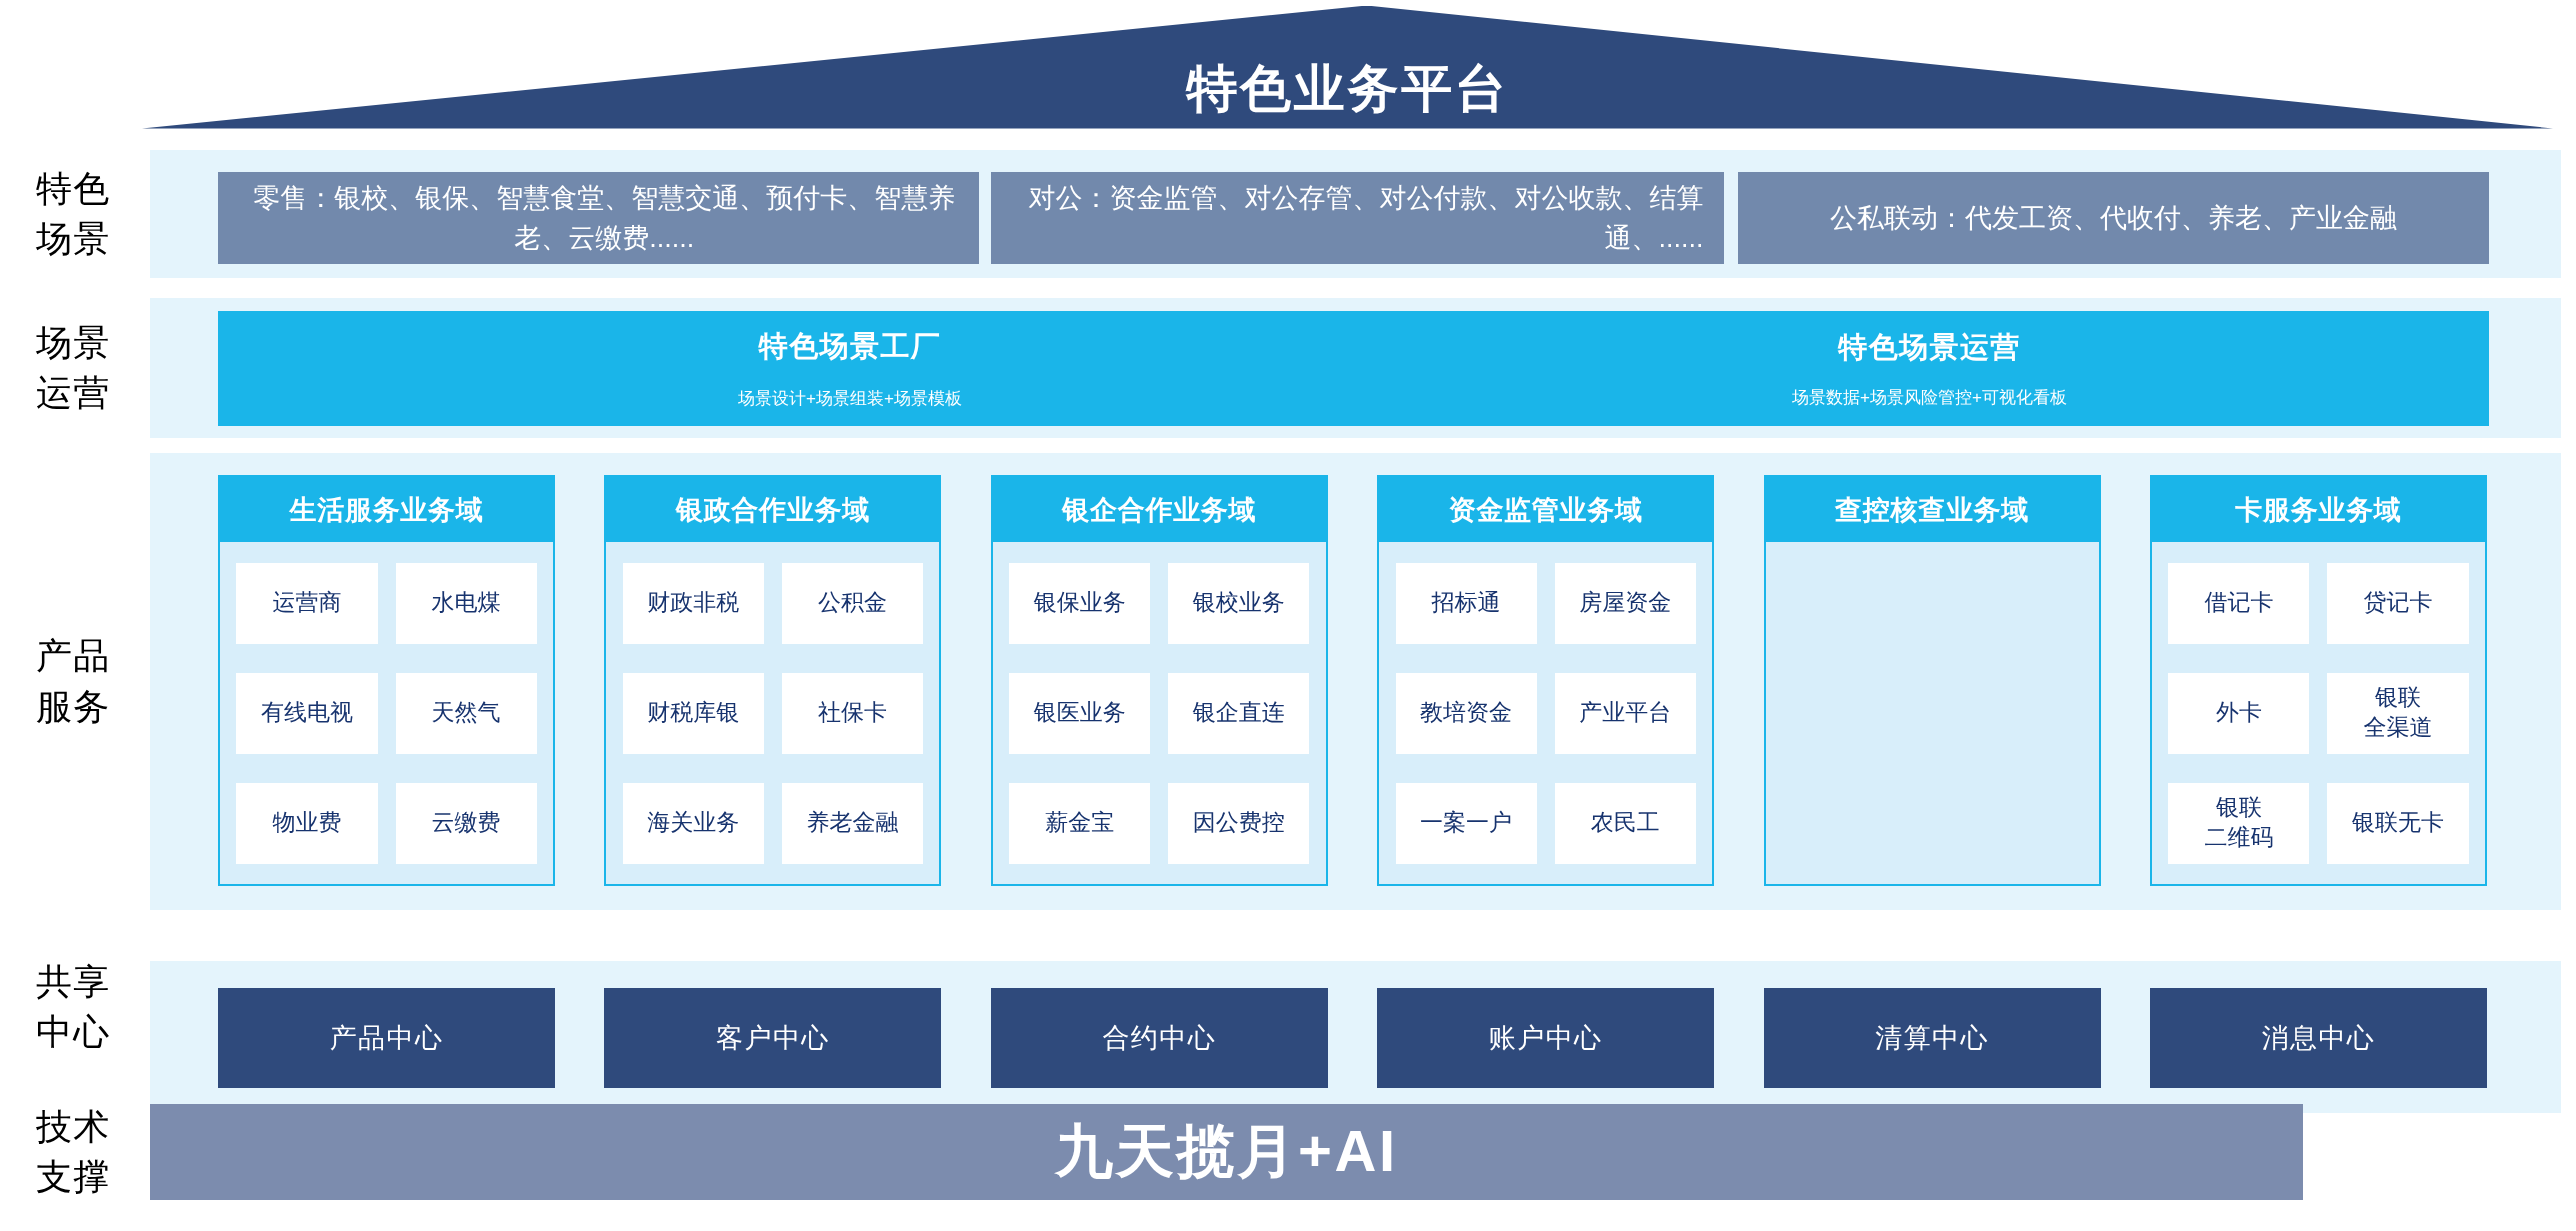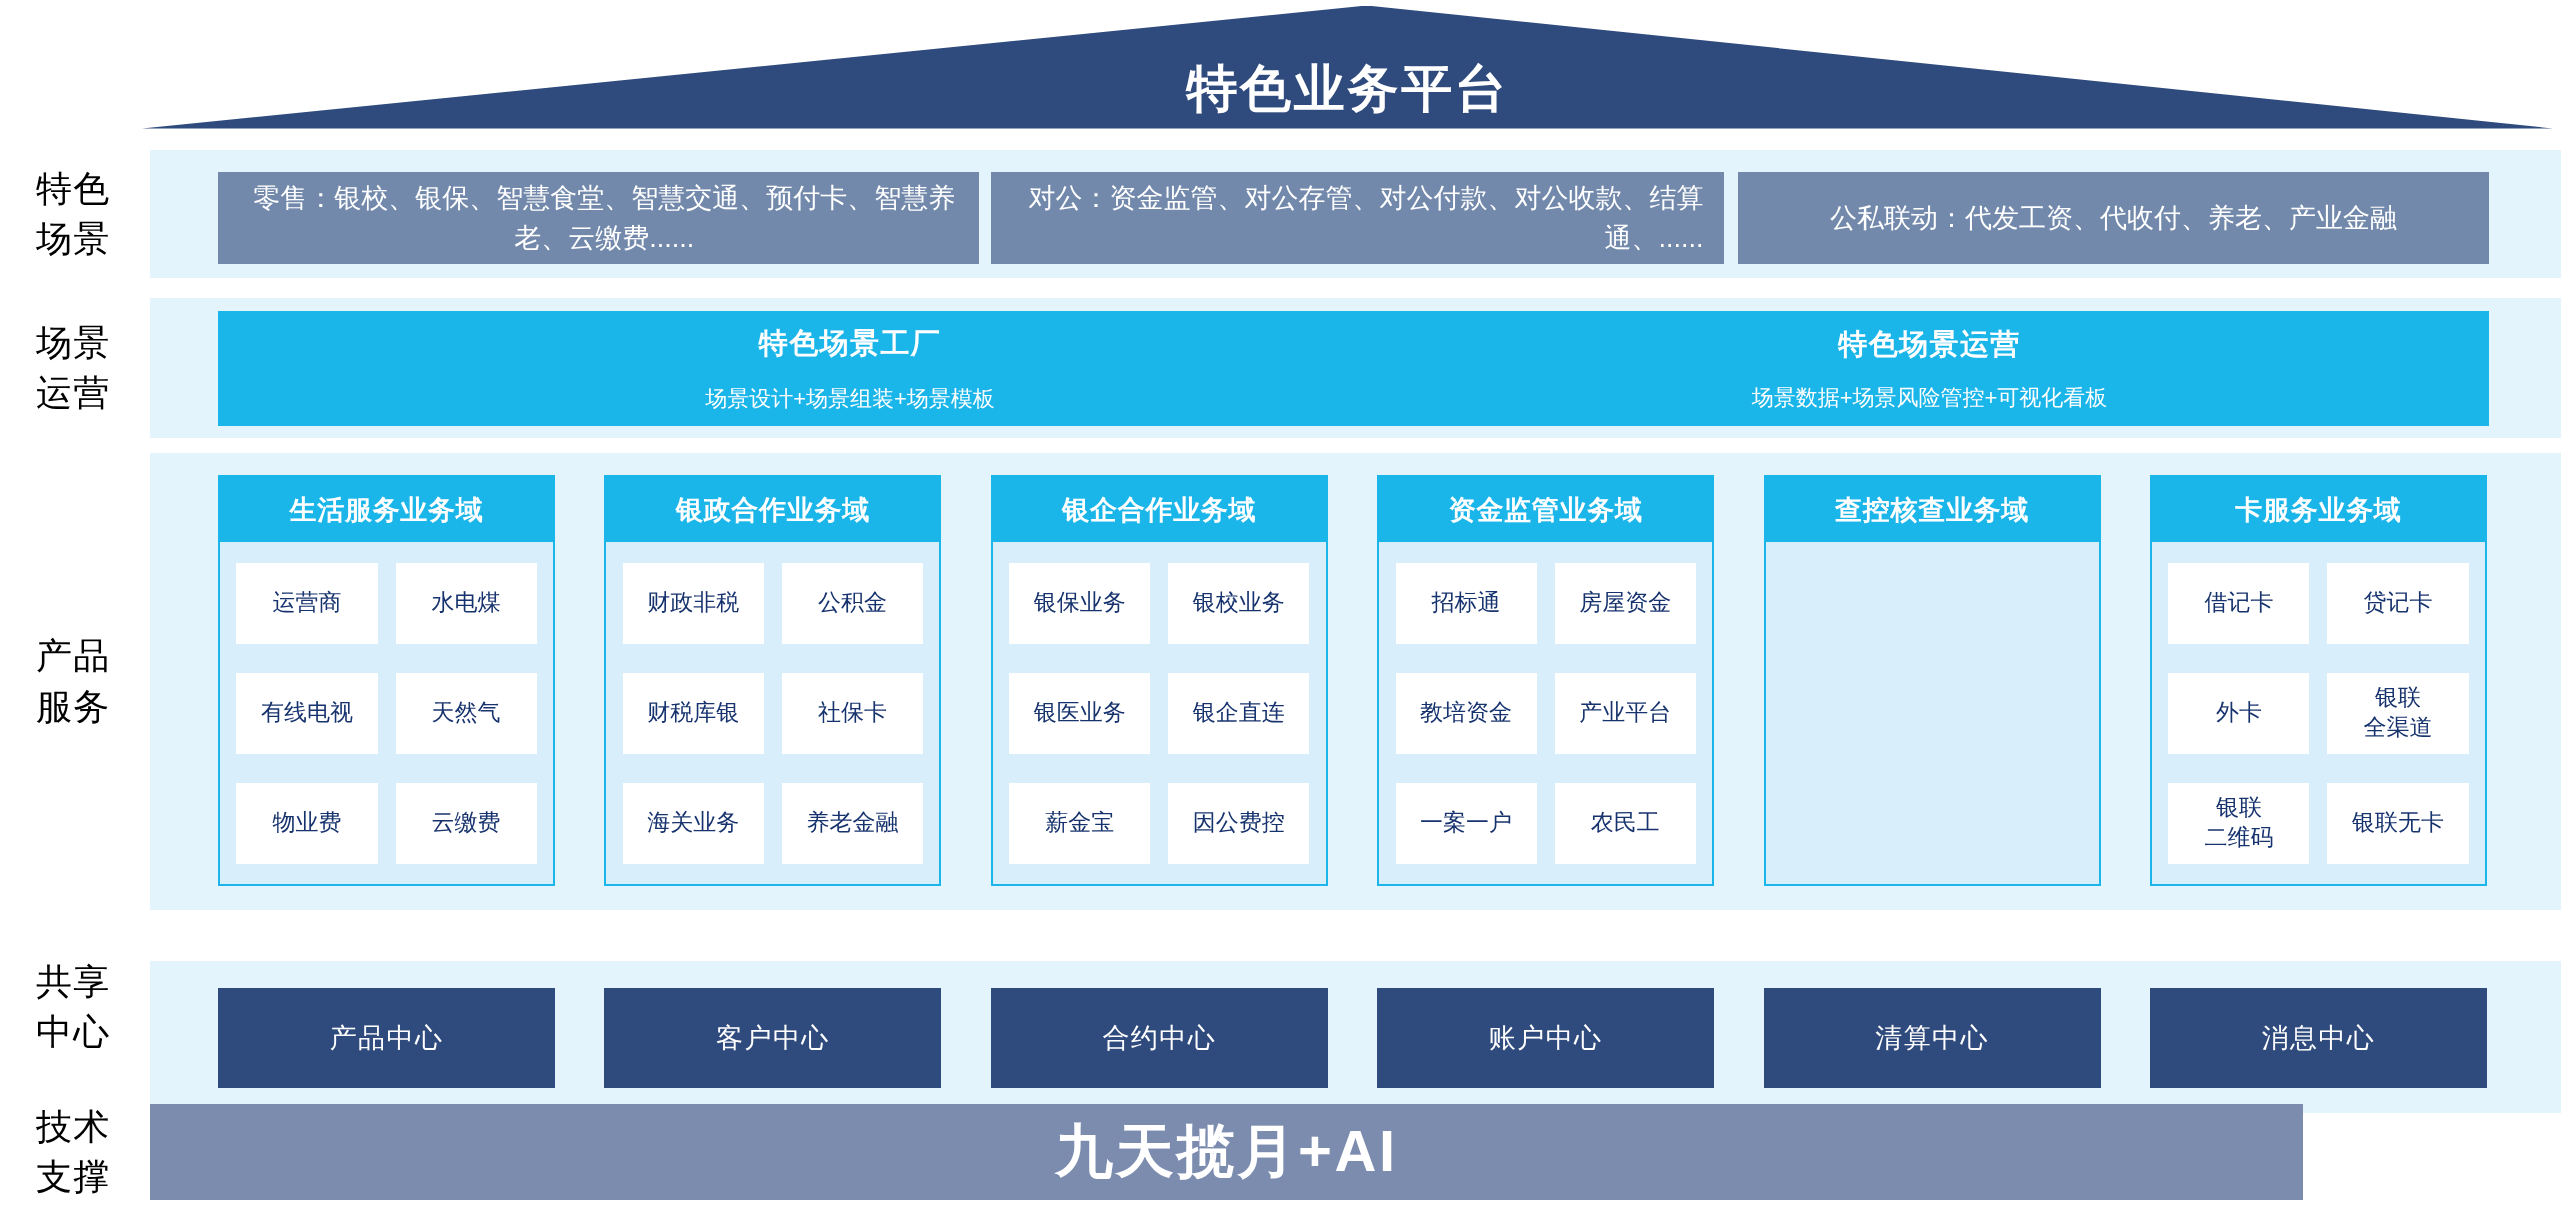--- a/index.html
+++ b/index.html
@@ -44,21 +44,21 @@
   .s3{left:1588px;width:751px;}
   
   .op-box{
     position:absolute;top:13px;height:115px;background:var(--cyan);
     color:#fff;display:flex;flex-direction:column;align-items:center;justify-content:center;gap:18px;
     text-align:center;
   }
   .o1{left:68px;width:1264px;gap:20px;}
   .o2{left:1220px;width:1119px;}
   .op-title{font-size:29px;font-weight:bold;letter-spacing:1.4px;}
-  .op-sub{font-size:22px;}
+  .op-sub{font-size:17px;}
   
   .cols{
     position:absolute;left:68px;width:2269px;display:flex;justify-content:space-between;border-radius:25px;
   }
   .band3 .cols{top:22px;height:411px;}
   .prod-col{
     width:337px;height:411px;border:2.1px solid var(--cyan);background:var(--panel);
     display:flex;flex-direction:column;
   }
   .prod-header{

